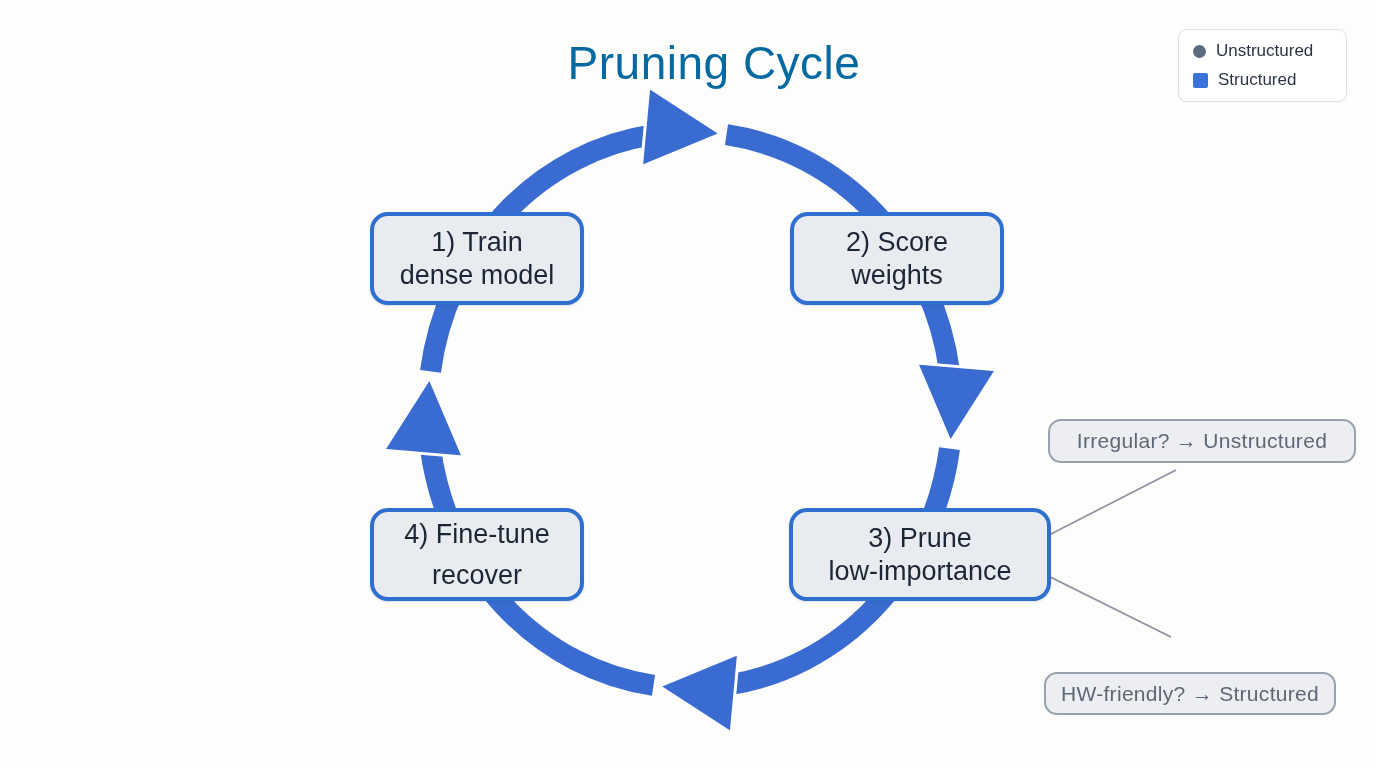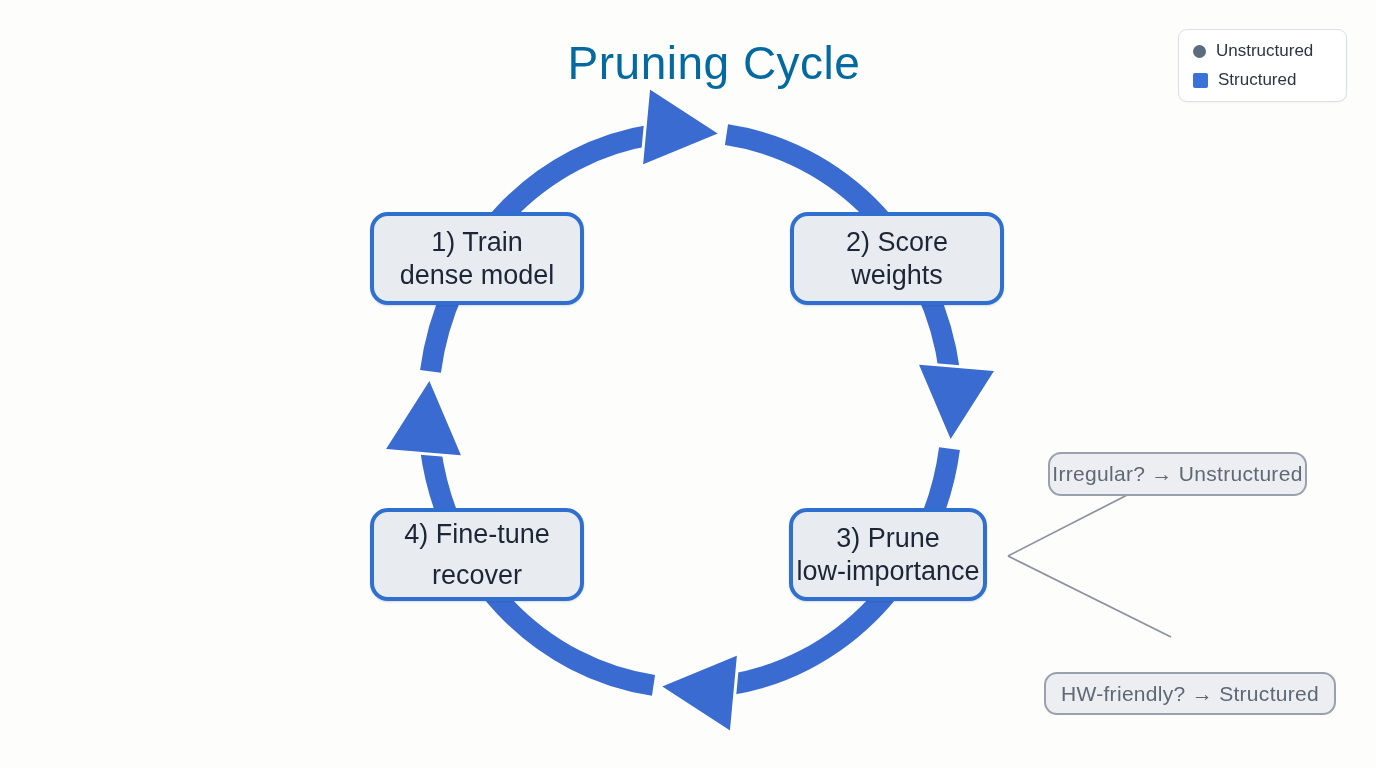--- a/index.html
+++ b/index.html
@@ -45,35 +45,35 @@
     justify-content: center;
     text-align: center;
     font-size: 27px;
     line-height: 33px;
     font-weight: 500;
     color: #1d2636;
     box-shadow: 0 1px 2px rgba(40,60,100,0.18);
   }
   .step-1 { left: 370px; top: 212px; }
   .step-2 { left: 790px; top: 212px; }
-  .step-3 { left: 789px; top: 508px; width: 198px; }
+  .step-3 { left: 789px; top: 508px; width: 262px; }
   .step-4 { left: 370px; top: 508px; gap: 8px; }
   .callout {
     position: absolute;
     background: #eceef2;
     border: 2px solid #99a1ac;
     border-radius: 13px;
     display: flex;
     align-items: center;
     justify-content: center;
     font-size: 21px;
     color: #5f6875;
     letter-spacing: 0.3px;
   }
-  .callout-1 { left: 1048px; top: 452px; width: 259px; height: 44px; align-items: center; }
+  .callout-1 { left: 1048px; top: 419px; width: 308px; height: 44px; align-items: center; }
   .callout-2 { left: 1044px; top: 636px; width: 292px; height: 43px; margin-top: 36px; }
   .legend {
     position: absolute;
     left: 1178px;
     top: 29px;
     width: 169px;
     background: #ffffff;
     border: 1px solid #dcdfe5;
     border-radius: 9px;
     padding: 11px 14px;

